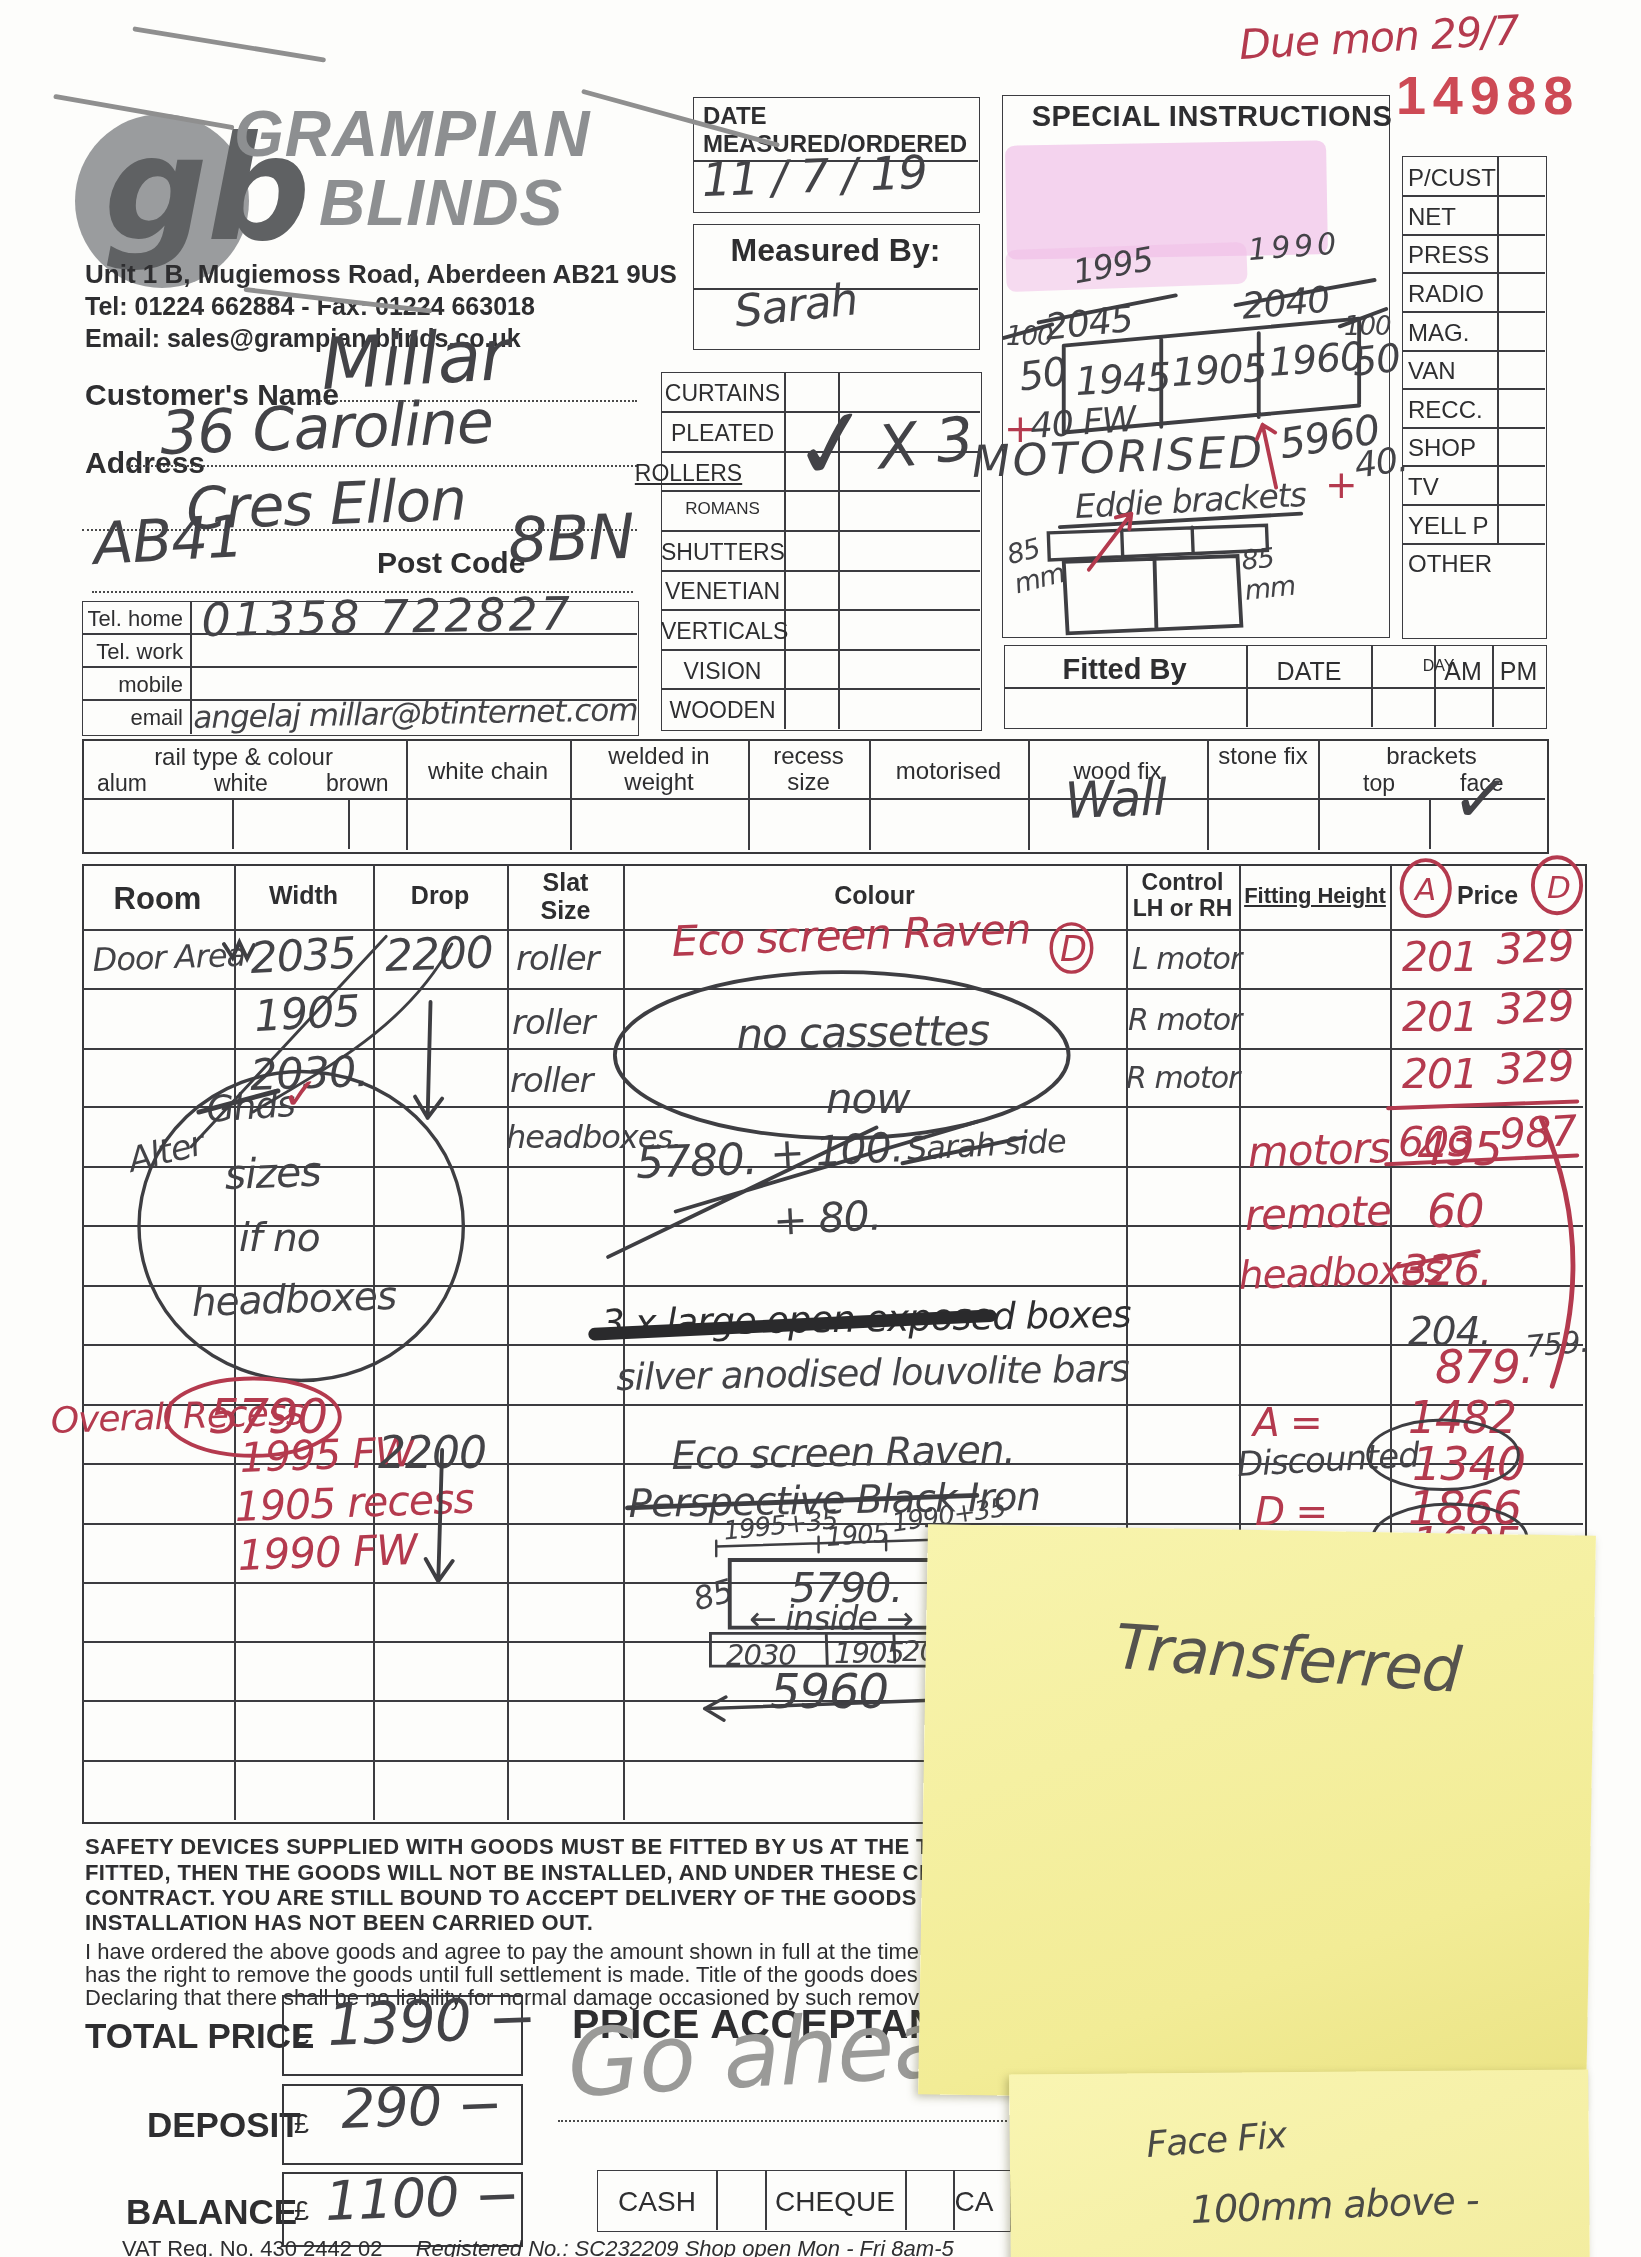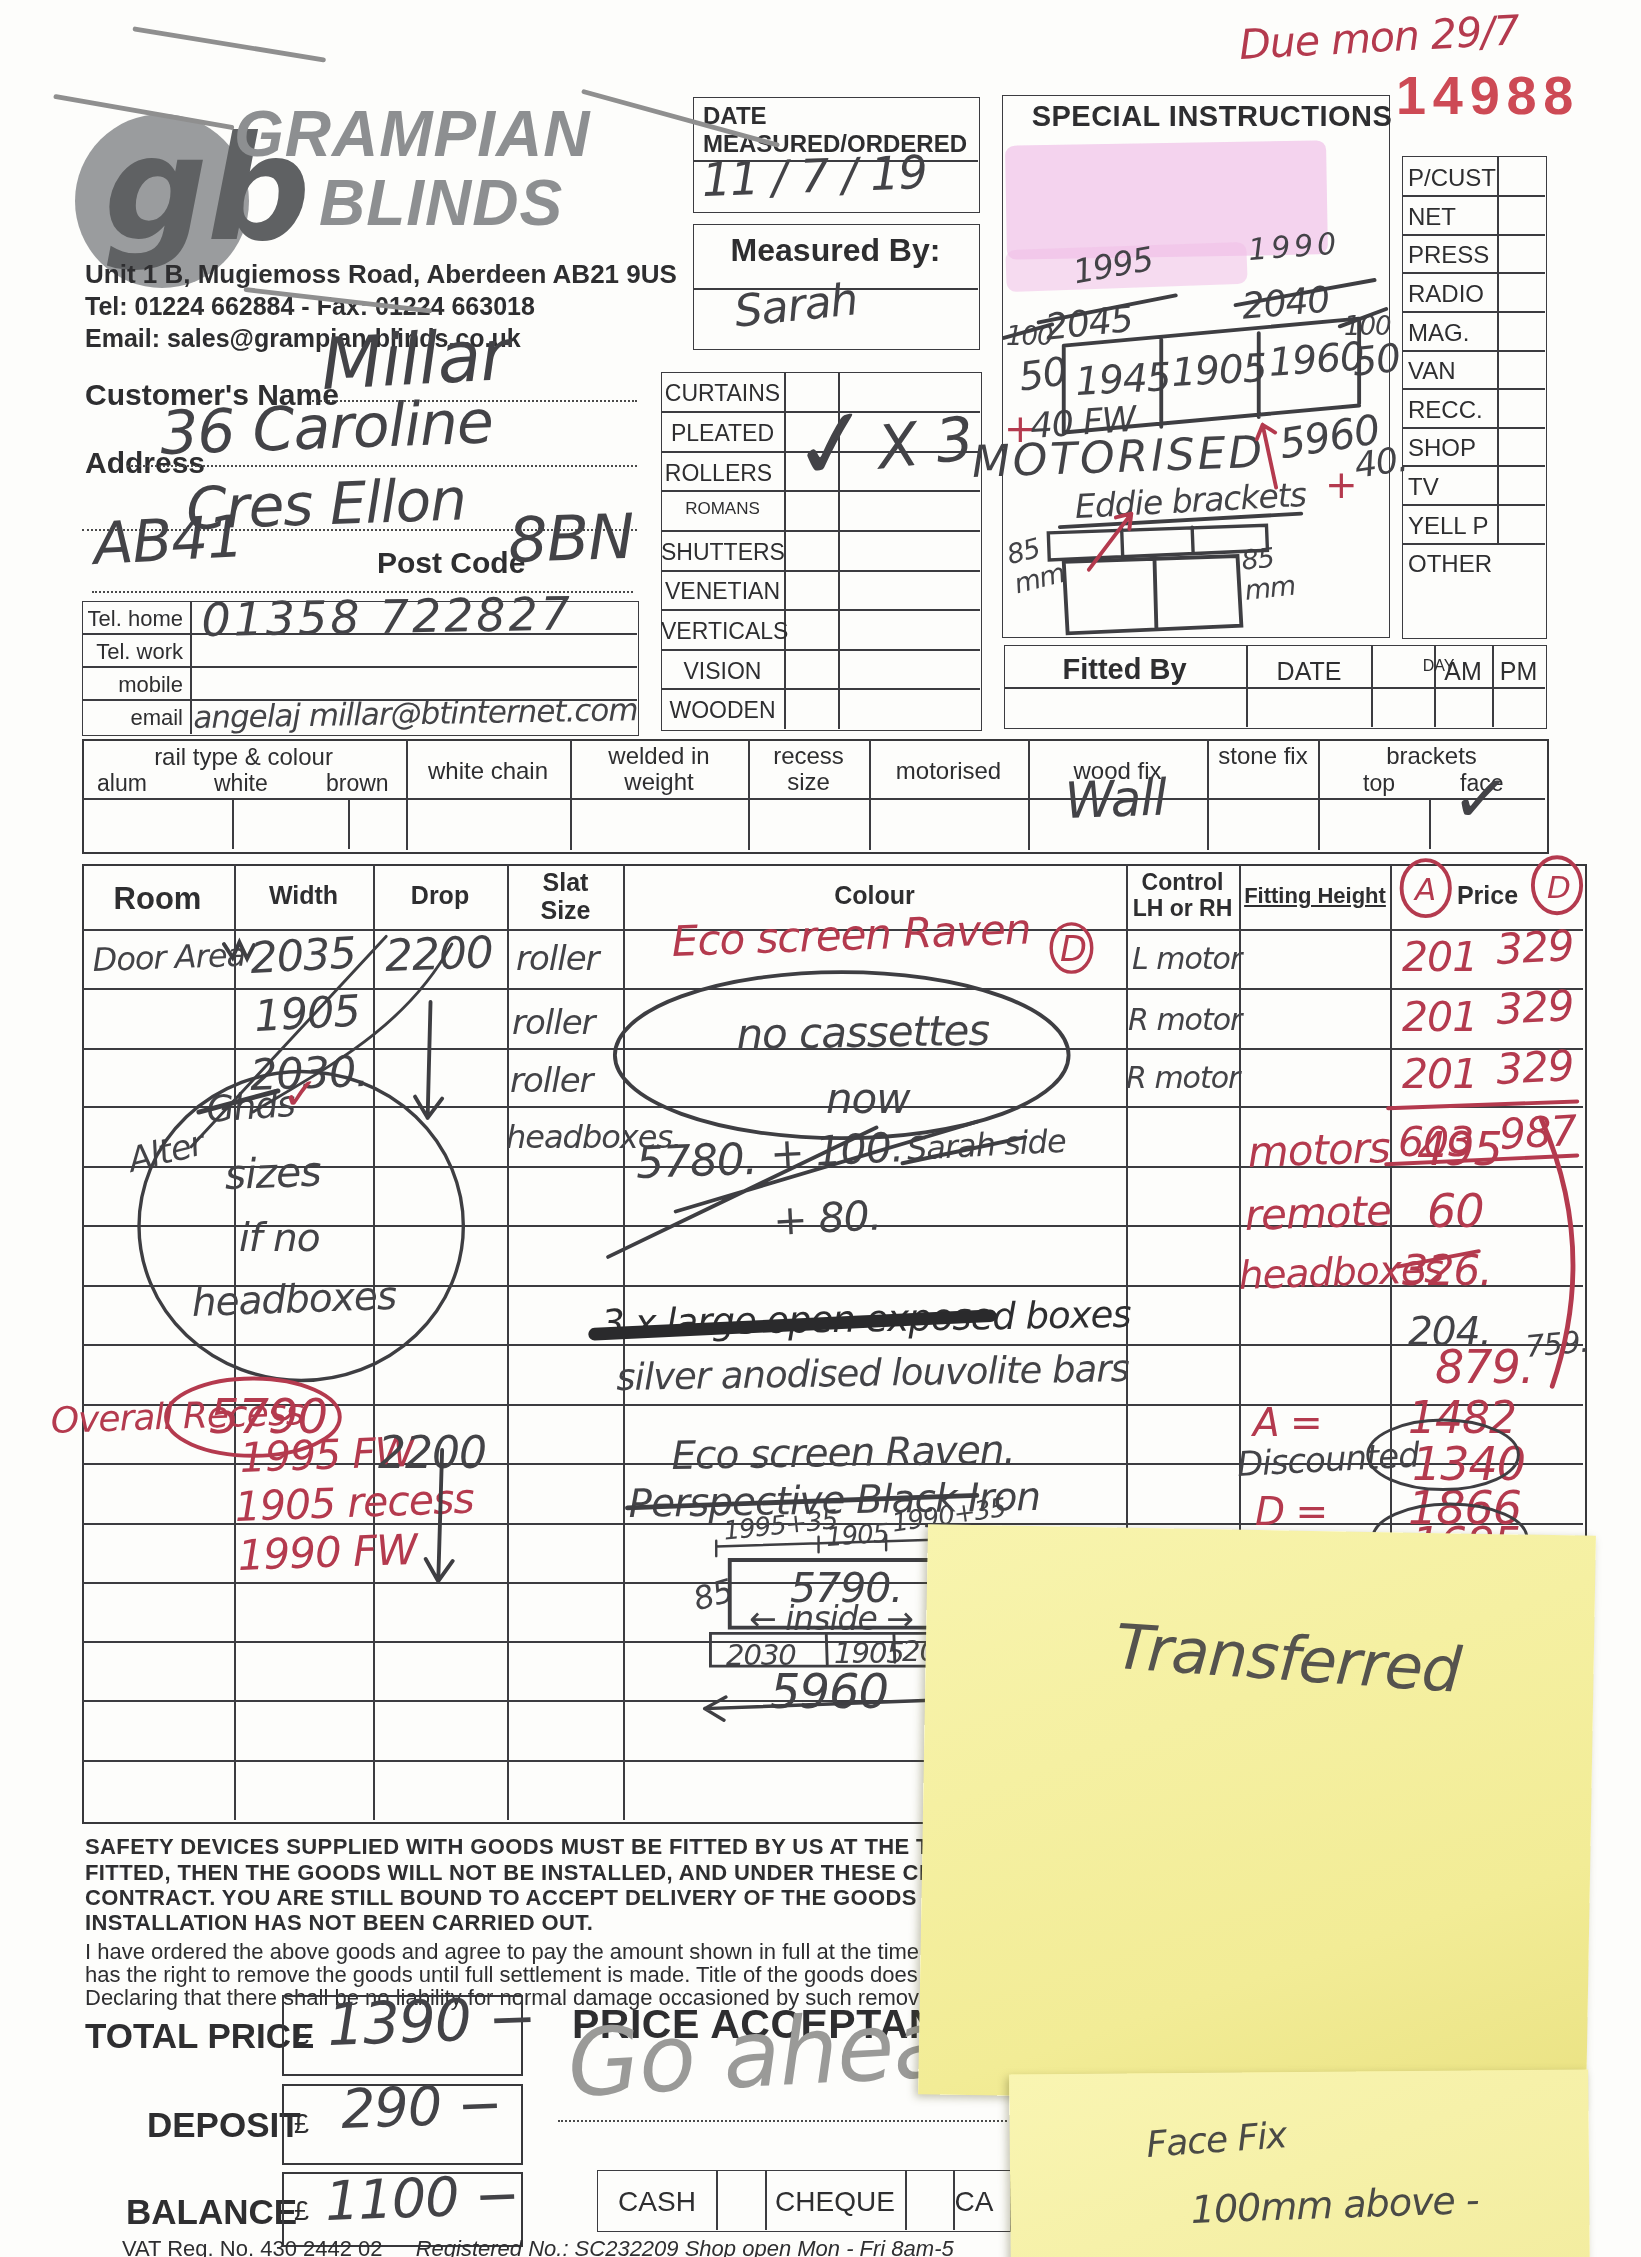--- a/index.html
+++ b/index.html
@@ -133,21 +133,21 @@
   <div class="hl" style="left:661px;top:411px;width:319px;"></div>
     <div class="hl" style="left:661px;top:451px;width:319px;"></div>
   <div class="hl" style="left:661px;top:490px;width:319px;"></div>
     <div class="hl" style="left:661px;top:530px;width:319px;"></div>
   <div class="hl" style="left:661px;top:570px;width:319px;"></div>
     <div class="hl" style="left:661px;top:609px;width:319px;"></div>
   <div class="hl" style="left:661px;top:649px;width:319px;"></div>
     <div class="hl" style="left:661px;top:688px;width:319px;"></div>
   <div class="a p ctr" style="left:661px;top:380px;width:123px;font-size:23px;">CURTAINS</div>
   <div class="a p ctr" style="left:661px;top:420px;width:123px;font-size:23px;">PLEATED</div>
-  <div class="a p ctr" style="left:657px;top:460px;width:123px;font-size:23px;">ROLLERS</div>
+  <div class="a p ctr" style="left:627px;top:460px;width:123px;font-size:23px;text-decoration:underline;">ROLLERS</div>
   <div class="a p ctr" style="left:661px;top:499px;width:123px;font-size:17px;">ROMANS</div>
   <div class="a p ctr" style="left:661px;top:539px;width:123px;font-size:23px;">SHUTTERS</div>
   <div class="a p ctr" style="left:661px;top:578px;width:123px;font-size:23px;">VENETIAN</div>
   <div class="a p ctr" style="left:661px;top:618px;width:123px;font-size:23px;">VERTICALS</div>
   <div class="a p ctr" style="left:661px;top:658px;width:123px;font-size:23px;">VISION</div>
   <div class="a p ctr" style="left:661px;top:697px;width:123px;font-size:23px;">WOODEN</div>
 
   <div class="bx2" style="left:1004px;top:645px;width:541px;height:82px;"></div>
   <div class="hl" style="left:1004px;top:687px;width:541px;"></div>
   <div class="vl" style="left:1246px;top:645px;height:82px;"></div>

